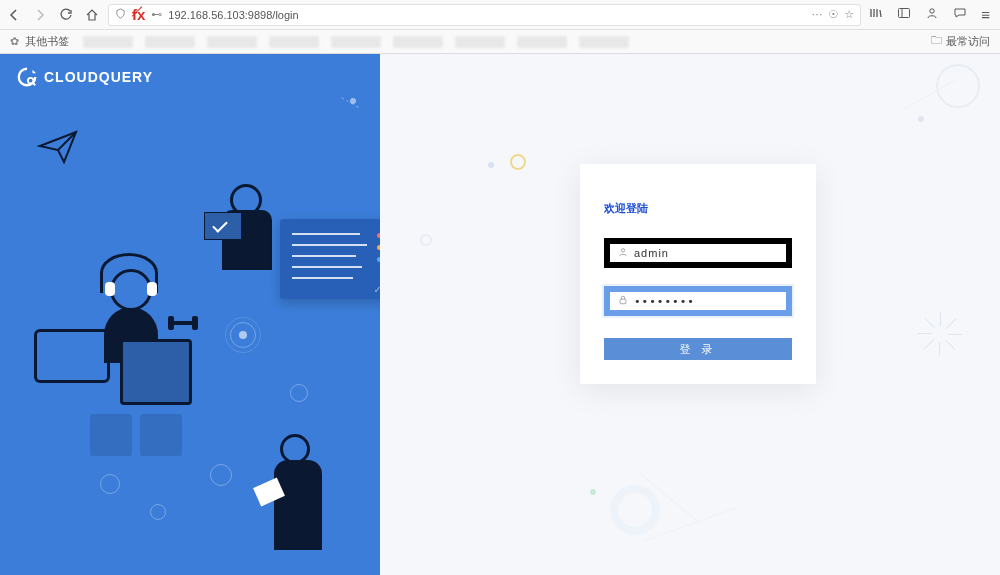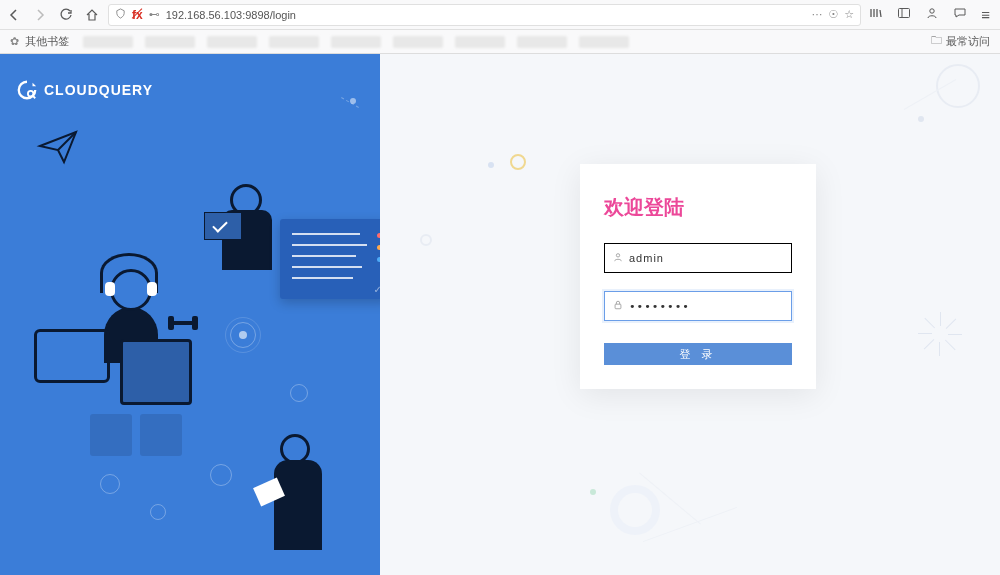--- a/index.html
+++ b/index.html
@@ -5,41 +5,41 @@
     * { margin: 0; padding: 0; box-sizing: border-box; }
     body { font-family: -apple-system, BlinkMacSystemFont, "Segoe UI", Arial, sans-serif; background: #fff; width: 1000px; height: 575px; overflow: hidden; }
 
     
     .browser-chrome { height: 30px; background: #f9f9fa; border-bottom: 1px solid #e0e0e0; display: flex; align-items: center; padding: 0 6px; gap: 8px; }
     .nav-buttons { display: flex; align-items: center; gap: 10px; color: #5a5a5a; }
     .nav-btn { width: 16px; height: 16px; display: flex; align-items: center; justify-content: center; cursor: pointer; color: #5a5a5a; }
     .nav-btn.disabled { color: #bcbcbc; }
     .url-bar { flex: 1; height: 22px; background: #fff; border: 1px solid #e0e0e0; border-radius: 3px; display: flex; align-items: center; padding: 0 6px; gap: 6px; font-size: 11px; color: #555; }
     .url-icon { color: #888; font-size: 11px; }
-    .fx-icon { color: #d93025; font-weight: bold; font-size: 12px; position: relative; }
+    .fx-icon { color: #d93025; font-weight: bold; font-size: 15px; position: relative; }
     .fx-icon::after { content: ''; position: absolute; width: 14px; height: 1px; background: #d93025; transform: rotate(-45deg); top: 5px; left: -2px; }
     .url-text { flex: 1; }
     .url-right { display: flex; gap: 6px; color: #888; align-items: center; }
     .toolbar-right { display: flex; gap: 14px; color: #5a5a5a; align-items: center; padding-right: 4px; }
     .toolbar-right span { font-size: 13px; }
 
     
     .bookmarks-bar { height: 24px; background: #f9f9fa; border-bottom: 1px solid #ddd; display: flex; align-items: center; padding: 0 10px; font-size: 11px; color: #555; justify-content: space-between; }
     .bm-left { display: flex; align-items: center; gap: 6px; }
     .bm-items { display: flex; gap: 12px; margin-left: 8px; }
     .bm-item { width: 50px; height: 12px; background: #e8e8e8; border-radius: 2px; filter: blur(1px); }
     .bm-right { display: flex; align-items: center; gap: 4px; }
 
     
     .page { position: relative; width: 100%; height: 521px; display: flex; background: #f5f7fa; }
     .left-panel { width: 380px; background: #3b7dd8; position: relative; overflow: hidden; }
     .right-panel { flex: 1; position: relative; }
 
     
-    .logo { position: absolute; top: 25px; left: 16px; display: flex; align-items: center; gap: 6px; color: #fff; }
+    .logo { position: absolute; top: 12px; left: 16px; display: flex; align-items: center; gap: 6px; color: #fff; }
     .logo-icon { width: 22px; height: 22px; }
     .logo-text { font-size: 14px; font-weight: 700; letter-spacing: 1px; }
 
     
     .paper-plane { position: absolute; top: 70px; left: 36px; width: 44px; height: 44px; }
     .dot { position: absolute; border-radius: 50%; }
     .dot-line { position: absolute; border-top: 1px dashed rgba(255,255,255,0.3); }
     .glow-circle { position: absolute; border-radius: 50%; border: 1px solid rgba(255,255,255,0.3); }
 
     
@@ -101,22 +101,22 @@
     
     .rp-dot { position: absolute; width: 6px; height: 6px; border-radius: 50%; background: #e0e6f0; }
     .rp-circle { position: absolute; border-radius: 50%; border: 2px solid #e8ecf3; }
     .rp-line { position: absolute; height: 1px; background: #eef1f6; }
     .rp-burst { position: absolute; width: 60px; height: 60px; }
     .rp-burst span { position: absolute; left: 50%; top: 50%; width: 1px; height: 14px; background: #e0e6f0; transform-origin: 0 0; }
 
     
     .login-card { position: absolute; top: 110px; left: 200px; width: 236px; background: #fff; box-shadow: 0 6px 30px rgba(0,0,0,0.08); padding: 28px 24px 24px; }
     .welcome { font-size: 26px; font-weight: 700; color: #3b7dd8; letter-spacing: -0.5px; }
-    .subtitle { font-size: 20px; font-weight: 700; color: #ec4899; margin-top: 2px; }
-    .field { position: relative; margin-top: 18px; border: 1px solid #000000; height: 30px; display: flex; align-items: center; padding: 0 8px; }
+    .subtitle { font-size: 11px; font-weight: 700; color: #1d4ed8; margin-top: 9px; }
+    .field { position: relative; margin-top: 18px; border: 6px solid #000000; height: 30px; display: flex; align-items: center; padding: 0 8px; }
     .field.active { border-color: #6b9ee8; box-shadow: 0 0 0 2px rgba(107,158,232,0.15); }
     .field .ficon { color: #999; font-size: 11px; margin-right: 6px; }
     .field input { border: none; outline: none; font-size: 11px; flex: 1; background: transparent; color: #333; letter-spacing: 1px; }
     .login-btn { margin-top: 22px; height: 22px; background: #5a8fd8; color: #fff; font-size: 11px; display: flex; align-items: center; justify-content: center; cursor: pointer; letter-spacing: 4px; }
 
   </style>
 </head>
 <body>
 
 <div class="browser-chrome">

